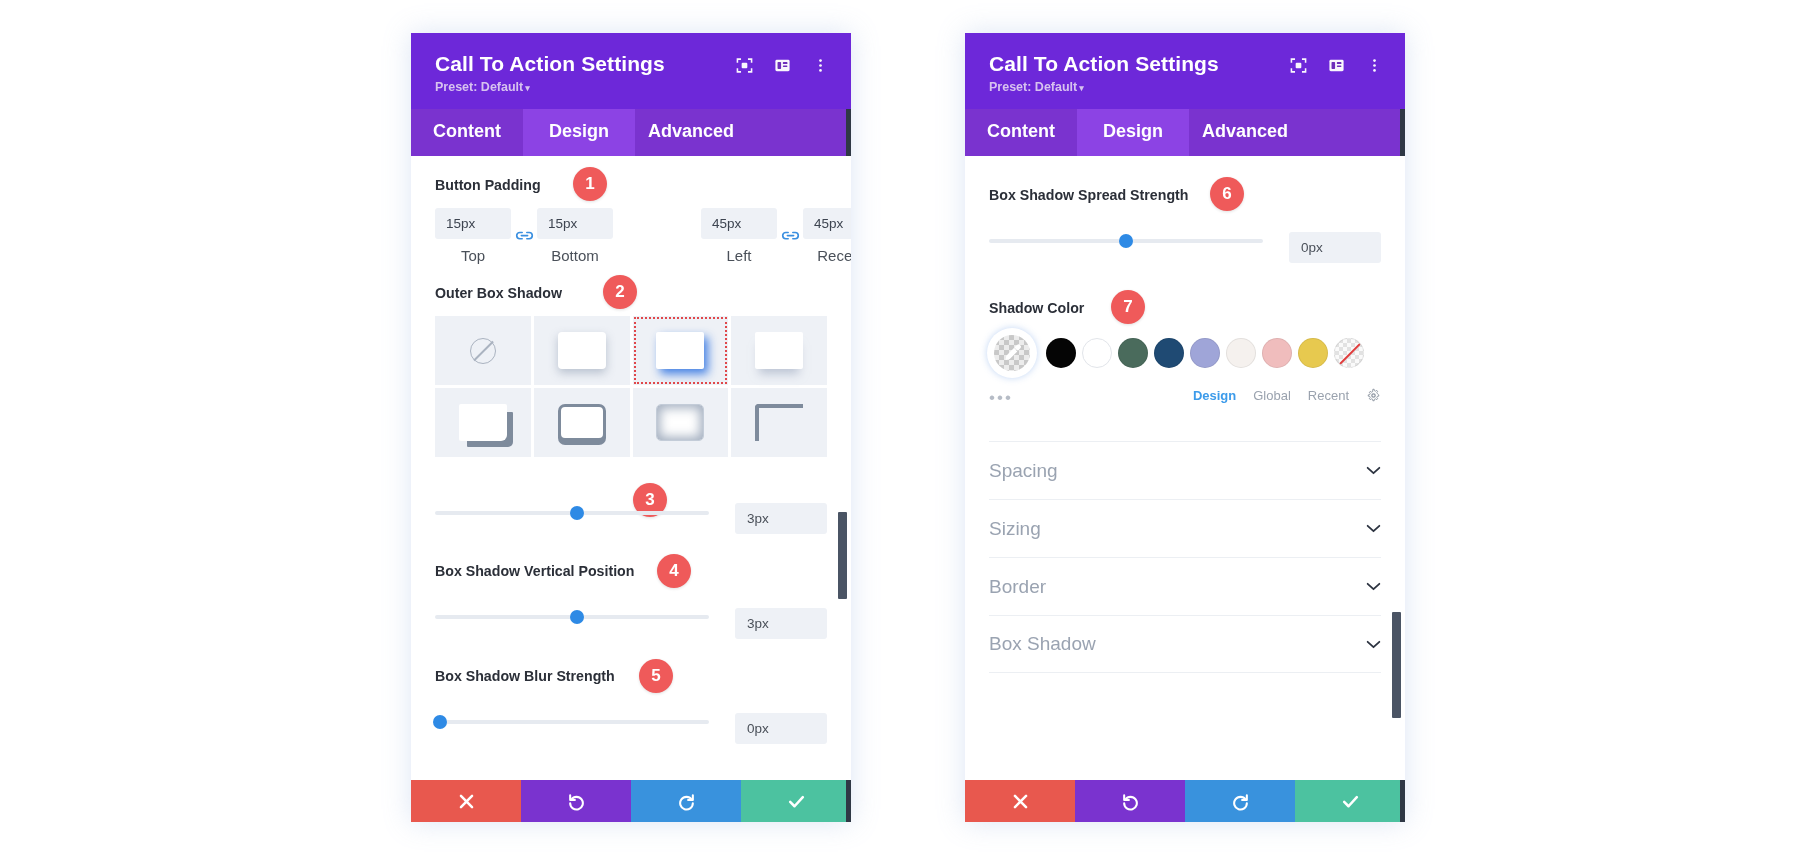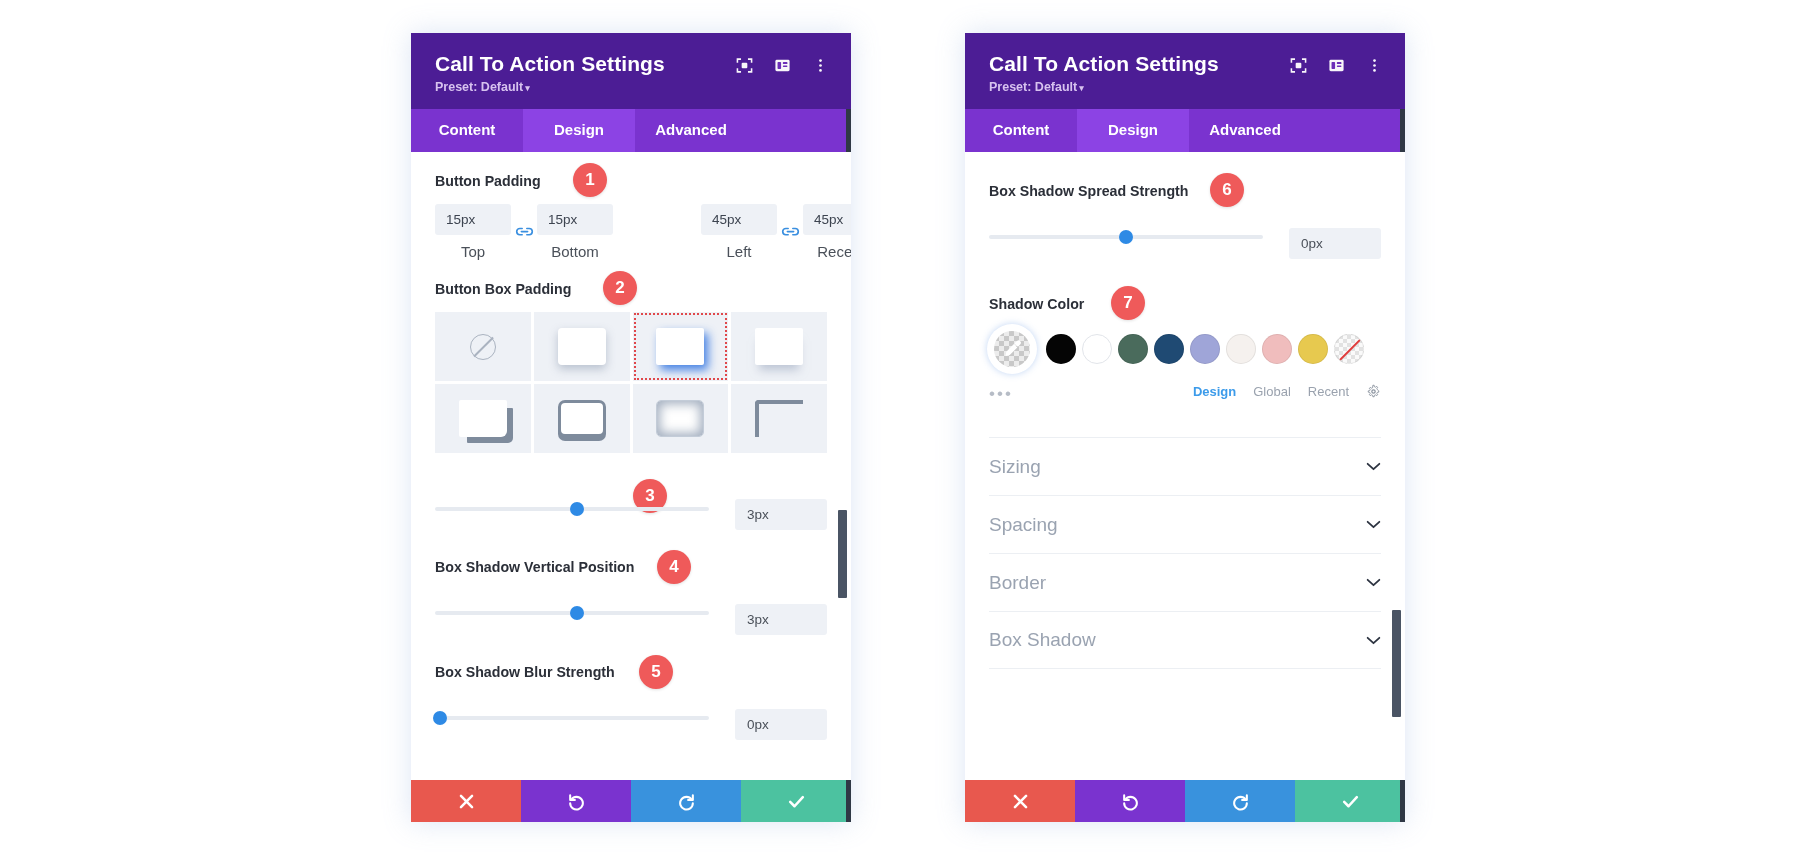--- a/index.html
+++ b/index.html
@@ -24,21 +24,21 @@
   #panel-right { left: 965px; top: 33px; height: 789px; }
 
   
   .window-edge {
     position: absolute; top: 0; right: 0; width: 5px; height: 100%;
     background: #2f3845;
   }
 
   
   .pnl-header {
-    background: #4c1d95;
+    background: #6d28d9;
     padding: 19px 24px 15px 24px;
     position: relative;
     flex: 0 0 auto;
   }
   .pnl-title {
     color: #ffffff; font-size: 21px; font-weight: bold;
     letter-spacing: .1px; line-height: 1.15;
   }
   .pnl-preset {
     color: #d7c2ef; font-size: 12.5px; font-weight: bold;
@@ -48,21 +48,21 @@
   .hdr-icons {
     position: absolute; right: 22px; top: 24px;
     display: flex; align-items: center; gap: 21px;
   }
   .hdr-icons .hi { width: 17px; height: 17px; opacity: .96; cursor: pointer; display:block; }
 
   
   .pnl-tabs { display: flex; background: #7a33cf; flex: 0 0 auto; }
   .pnl-tab {
     flex: 0 0 auto; padding: 12px 0 14px 0; width: 112px;
-    text-align: center; color: #ffffff; font-size: 15px;
+    text-align: center; color: #ffffff; font-size: 18px;
     font-weight: bold; cursor: pointer; user-select: none;
   }
   .pnl-tab.active { background: #8c43e4; }
 
   
   .pnl-body {
     flex: 1 1 auto; background: #fff; position: relative;
     padding: 0 24px; overflow: hidden;
   }
   .scroll-track {
@@ -318,21 +318,21 @@
               <div class="pad-input">45px</div>
               <div class="pad-sub">Recent</div>
             </div>
           </div>
         </div>
       </div>
 
       <div class="spacer-20"></div>
 
       <div class="field">
-        <span class="field-label">Button Box Padding</span>
+        <span class="field-label">Outer Box Shadow</span>
         <span class="badge" style="left:168px; top:-9px;">2</span>
 
         <div class="preset-grid">
           <div class="preset-cell">
               <div class="sw-none"></div>
             </div>
           <div class="preset-cell">
               <div class="sw sw-p1"></div>
             </div>
           <div class="preset-cell selected">
@@ -513,27 +513,27 @@
             <path d="M11 2h2l.4 2.3 1.9.8 1.9-1.3 1.4 1.4-1.3 1.9.8 1.9L20.4 11v2l-2.3.4-.8 1.9 1.3 1.9-1.4 1.4-1.9-1.3-1.9.8L13 20.4h-2l-.4-2.3-1.9-.8-1.9 1.3-1.4-1.4 1.3-1.9-.8-1.9L3.6 13v-2l2.3-.4.8-1.9-1.3-1.9 1.4-1.4 1.9 1.3 1.9-.8L11 2z" fill="none" stroke="#8b939f" stroke-width="1.5" stroke-linejoin="round"></path>
           </svg>
         </div>
       </div>
 
       <div class="spacer-12"></div>
 
 
       <div class="accordion">
         <div class="acc-item">
-          <span class="acc-label">Sizing</span>
+          <span class="acc-label">Spacing</span>
           <svg class="acc-chev" viewBox="0 0 16 10">
               <path d="M1.5 2l6.5 6 6.5-6" fill="none" stroke="#2c3340" stroke-width="2" stroke-linecap="round" stroke-linejoin="round"></path>
             </svg>
         </div>
         <div class="acc-item">
-          <span class="acc-label">Spacing</span>
+          <span class="acc-label">Sizing</span>
           <svg class="acc-chev" viewBox="0 0 16 10">
               <path d="M1.5 2l6.5 6 6.5-6" fill="none" stroke="#2c3340" stroke-width="2" stroke-linecap="round" stroke-linejoin="round"></path>
             </svg>
         </div>
         <div class="acc-item">
           <span class="acc-label">Border</span>
           <svg class="acc-chev" viewBox="0 0 16 10">
               <path d="M1.5 2l6.5 6 6.5-6" fill="none" stroke="#2c3340" stroke-width="2" stroke-linecap="round" stroke-linejoin="round"></path>
             </svg>
         </div>

